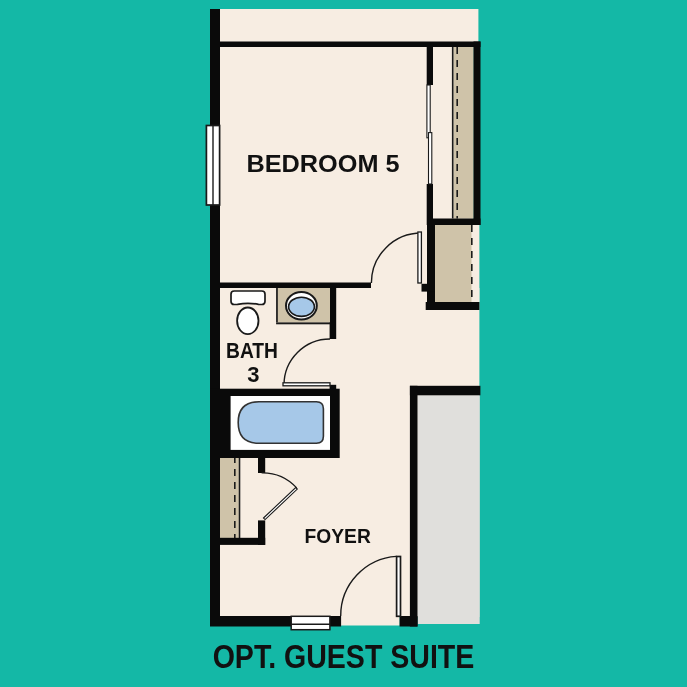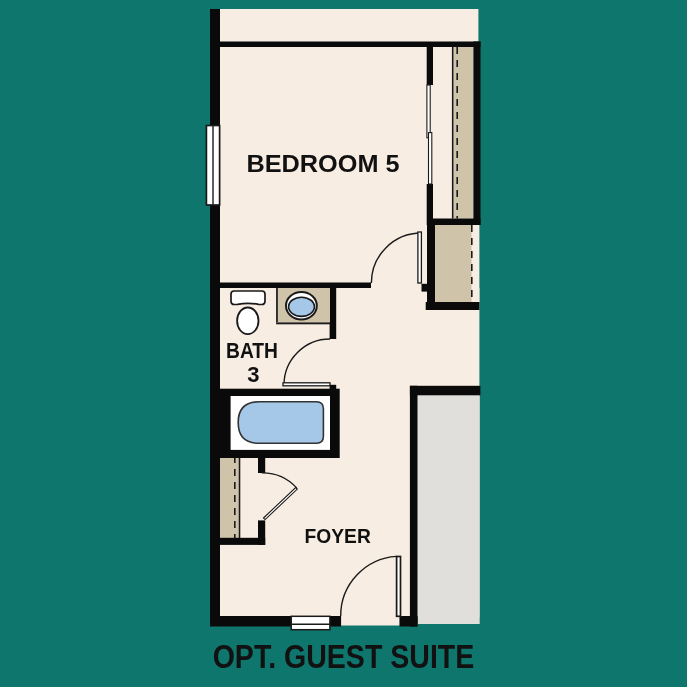--- a/index.html
+++ b/index.html
@@ -1,16 +1,16 @@
 <!DOCTYPE html>
 <html><head>
 <meta charset="utf-8">
 <style>
   html,body{margin:0;padding:0;background:#ffffff;}
-  .page{position:relative;width:687px;height:687px;background:#0f766e;overflow:hidden;}
+  .page{position:relative;width:687px;height:687px;background:#14b8a6;overflow:hidden;}
   svg{position:absolute;left:0;top:0;}
   text{font-family:"Liberation Sans",sans-serif;font-weight:bold;fill:#111111;}
 </style>
 </head>
 <body>
 <div class="page">
 <svg width="687" height="687" viewBox="0 0 687 687">
 
   <rect x="220" y="9" width="258.4" height="33" fill="#f7ede2"></rect>
 

